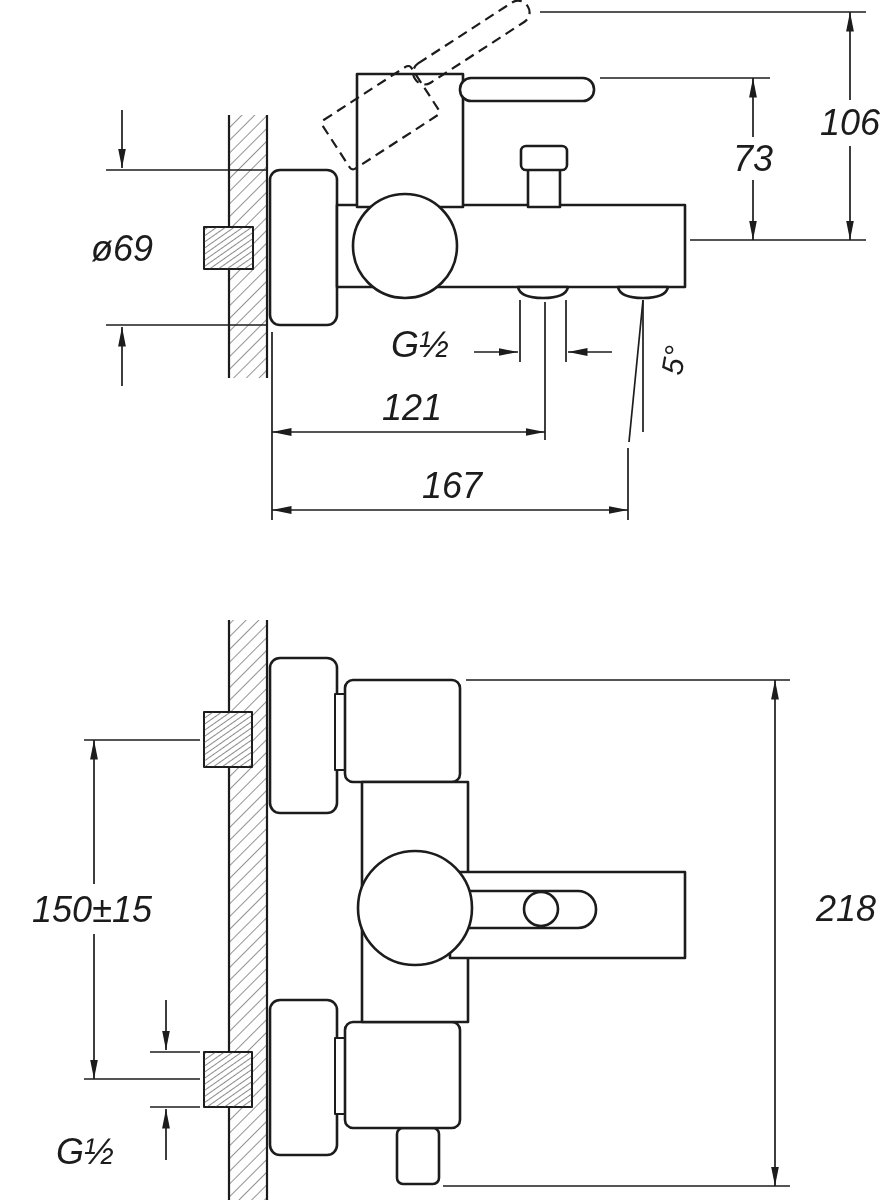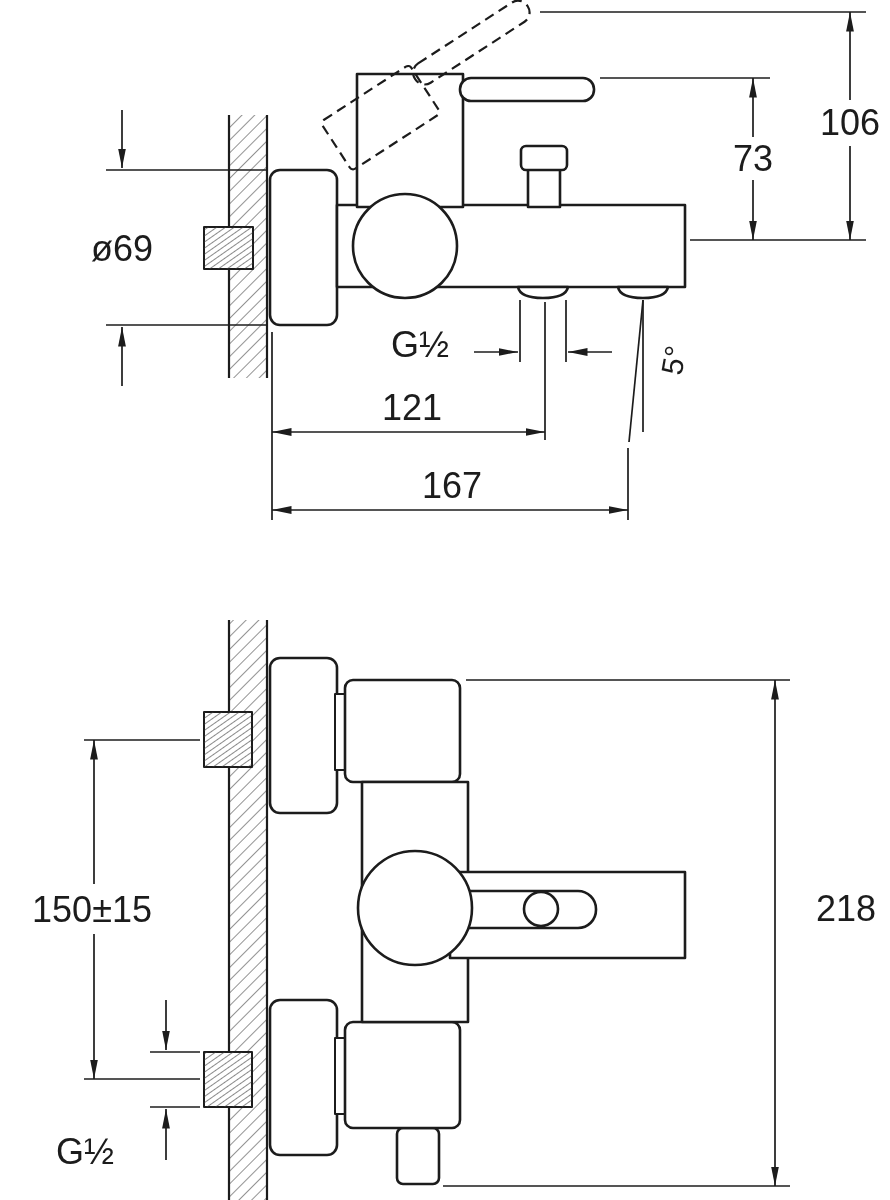--- a/index.html
+++ b/index.html
@@ -1,16 +1,16 @@
 <!DOCTYPE html>
 <html><head>
 <meta charset="utf-8">
 <style>
   html,body{margin:0;padding:0;background:#ffffff;}
-  .page{width:890px;height:1200px;background:#ffffff;overflow:hidden;}
+  .page{width:890px;height:1200px;background:#ffffff;overflow:hidden;font-style:italic;}
   svg{display:block;}
   .obj{fill:#ffffff;stroke:#1c1c1c;stroke-width:2.6;stroke-linejoin:round;}
   .obj-thin{fill:#ffffff;stroke:#1c1c1c;stroke-width:2;stroke-linejoin:round;}
   .wl{stroke:#1c1c1c;stroke-width:2.2;fill:none;}
   .dim{stroke:#1c1c1c;stroke-width:1.7;fill:none;}
   .dash{fill:none;stroke:#1c1c1c;stroke-width:2.2;stroke-dasharray:10 6;stroke-linejoin:round;}
   .lbl{font-family:"Liberation Sans","DejaVu Sans",sans-serif;font-size:36px;fill:#1c1c1c;text-anchor:middle;}
   .lbl-sm{font-size:30px;}
 </style>
 </head>

